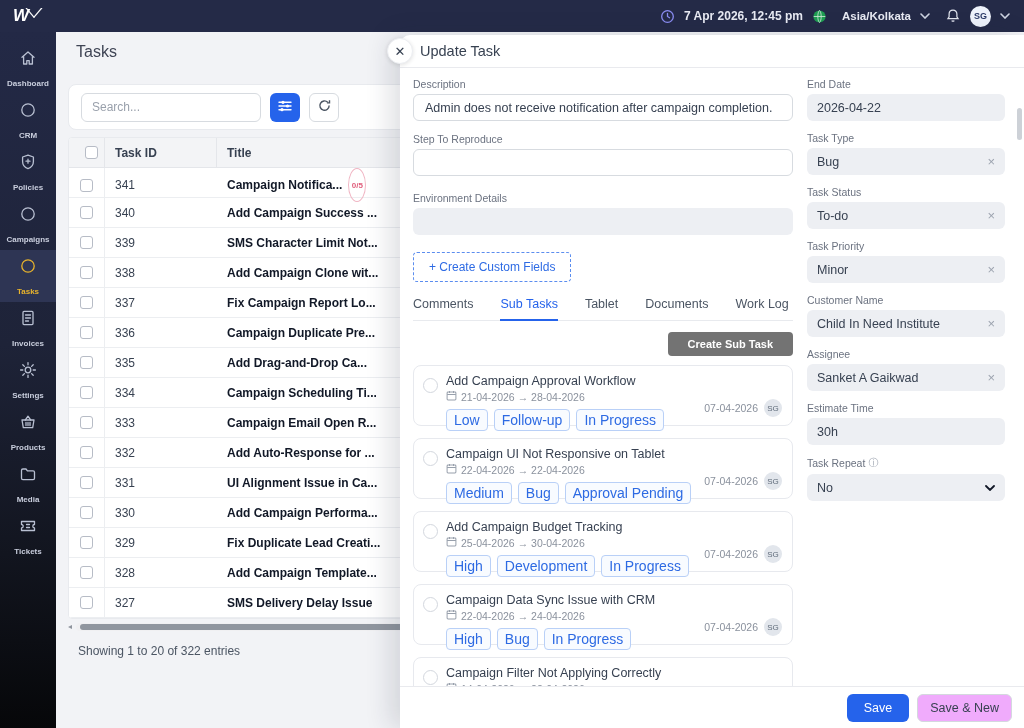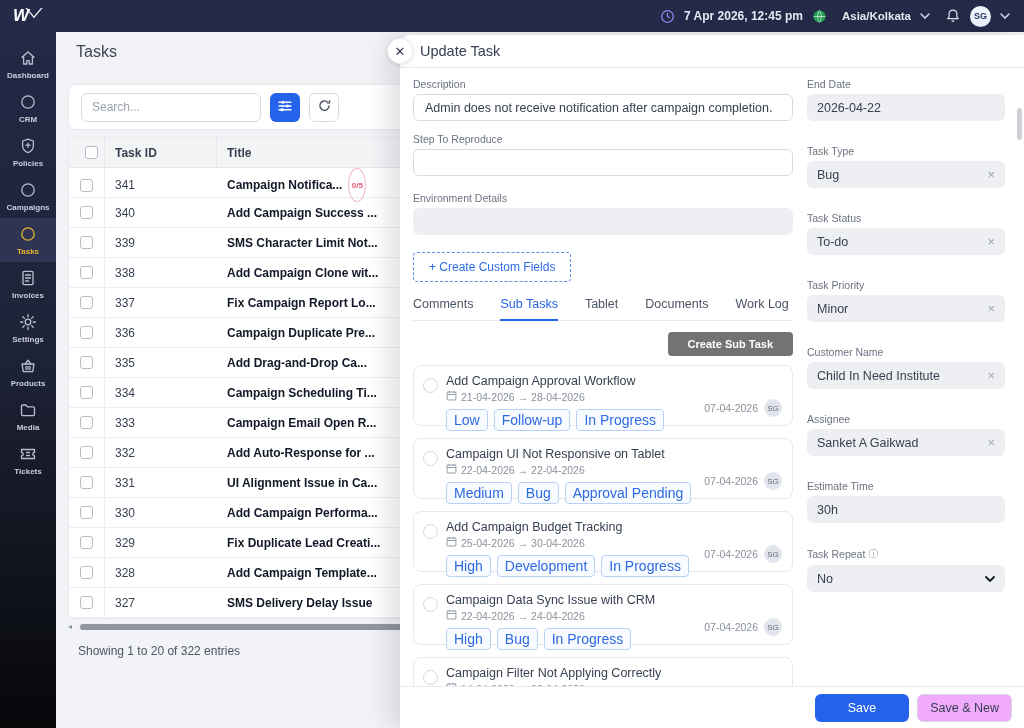--- a/index.html
+++ b/index.html
@@ -22,21 +22,21 @@
   
   .sidebar { position:absolute; top:32px; left:0; width:56px; height:696px; z-index:55;
     background:linear-gradient(180deg,#232946 0%,#1e2338 45%,#12151f 75%,#060709 100%);
     display:flex; flex-direction:column; padding-top:10px; }
   .side-item { width:56px; padding:7px 0 6px 0; display:flex; flex-direction:column; align-items:center;
     cursor:pointer; }
   .side-item.active { background:#2e3554; }
   .side-icon svg { display:block; }
   .side-icon svg * { stroke:#b9c0d2; }
   .side-item.active .side-icon svg * { stroke:#e8b32c; }
-  .side-label { font-size:8px; font-weight:bold; color:#c9cedd; margin-top:4px; }
+  .side-label { font-size:8px; font-weight:bold; color:#c9cedd; margin-top:12px; }
   .side-item.active .side-label { color:#e8b32c; }
 
   
   .main { position:absolute; top:32px; left:56px; width:968px; height:696px; background:#f2f3f6; }
   .page-title { position:absolute; top:11px; left:20px; font-size:16px; color:#3f4454; }
   .search-card { position:absolute; top:52px; left:12px; width:944px; height:46px; background:#fff;
     border:1px solid #e8eaee; border-radius:8px; display:flex; align-items:center; padding:0 12px; gap:9px; }
   .search-input { width:180px; height:29px; border:1px solid #d7dbe0; border-radius:6px; padding:0 10px;
     font-size:12px; color:#374151; outline:none; font-family:inherit; }
   .search-input::placeholder { color:#9aa1ac; }
@@ -106,37 +106,37 @@
   .card-title { font-size:12.5px; color:#374151; font-weight:500; }
   .card-dates { margin-top:2px; font-size:10.5px; color:#8a919d; display:flex; align-items:center; gap:4px; }
   .card-chips { margin-top:6px; display:flex; gap:6px; }
   .chip { font-size:14px; color:#2d6ae3; border:1px solid #b9d0f7; background:#f8fbff; border-radius:4px;
     padding:2px 7px; font-weight:500; }
   .card-meta { position:absolute; right:10px; bottom:8px; display:flex; align-items:center; gap:6px; }
   .m-date { font-size:10.5px; color:#8a919d; }
   .m-av { width:18px; height:18px; border-radius:50%; background:#e2e6ec; color:#5f6b7a; font-size:8px;
     display:flex; align-items:center; justify-content:center; }
 
-  .fgroup { margin-bottom:24px; }
+  .fgroup { margin-bottom:11px; }
   .flabel { display:flex; align-items:center; gap:3px; }
   .finfo { font-size:10px; color:#9ca3af; }
   .fbox { height:27px; background:#edeff3; border-radius:6px; padding:0 10px; display:flex;
     align-items:center; font-size:12.5px; color:#374151; cursor:default; }
   .fval { flex:1; white-space:nowrap; overflow:hidden; }
   .fclear { color:#9ca3af; font-size:13px; cursor:pointer; padding-left:6px; }
   .fchev { display:flex; align-items:center; padding-left:6px; }
 
   .modal-scroll { position:absolute; right:2px; top:40px; width:5px; height:590px; }
   .ms-thumb { width:5px; height:32px; background:#cdd1d7; border-radius:3px; }
 
   .modal-foot { position:absolute; bottom:0; left:0; width:100%; height:42px; border-top:1px solid #e9eaee;
     display:flex; align-items:center; justify-content:flex-end; gap:8px; padding-right:12px; background:#fff;
     border-radius:0; }
   .btn-save { background:#2563eb; color:#fff; border:none; border-radius:6px; font-size:12.5px;
-    padding:7px 33px; cursor:pointer; font-family:inherit; }
+    padding:7px 17px; cursor:pointer; font-family:inherit; }
   .btn-save-new { background:#f0abfc; color:#374151; border:1px solid #d4d8de; border-radius:6px; font-size:12.5px;
     padding:6px 12px; cursor:pointer; font-family:inherit; }
 </style>
 </head>
 <body>
 
 <div class="topbar">
   <div class="logo"><span>W</span><span class="tick">⟍⟋</span></div>
   <div class="top-right">
     <span class="ticon">

